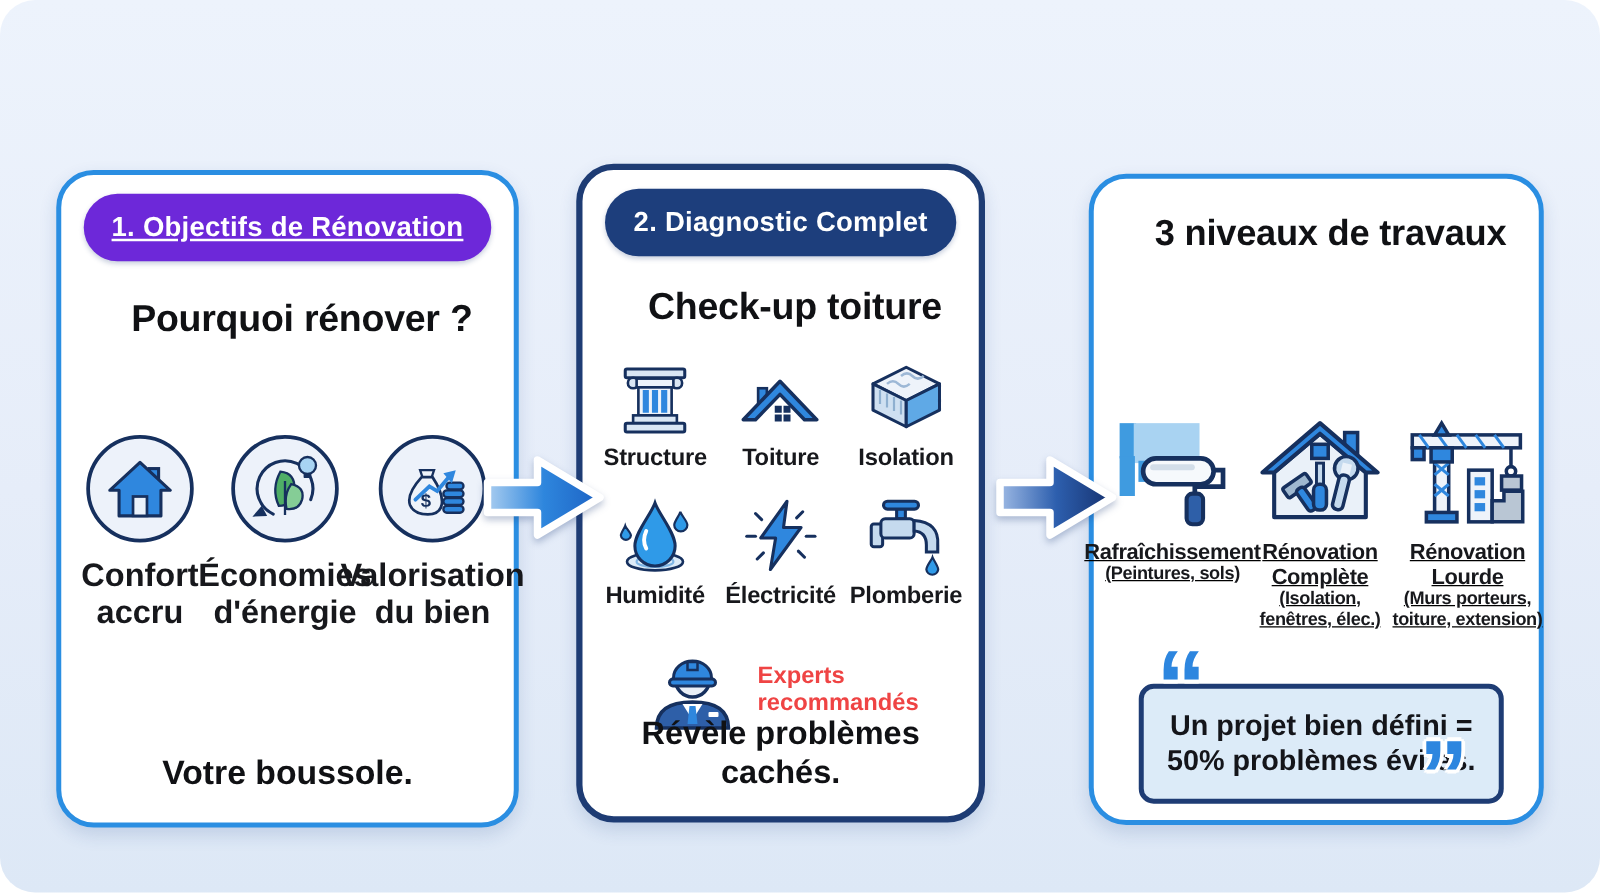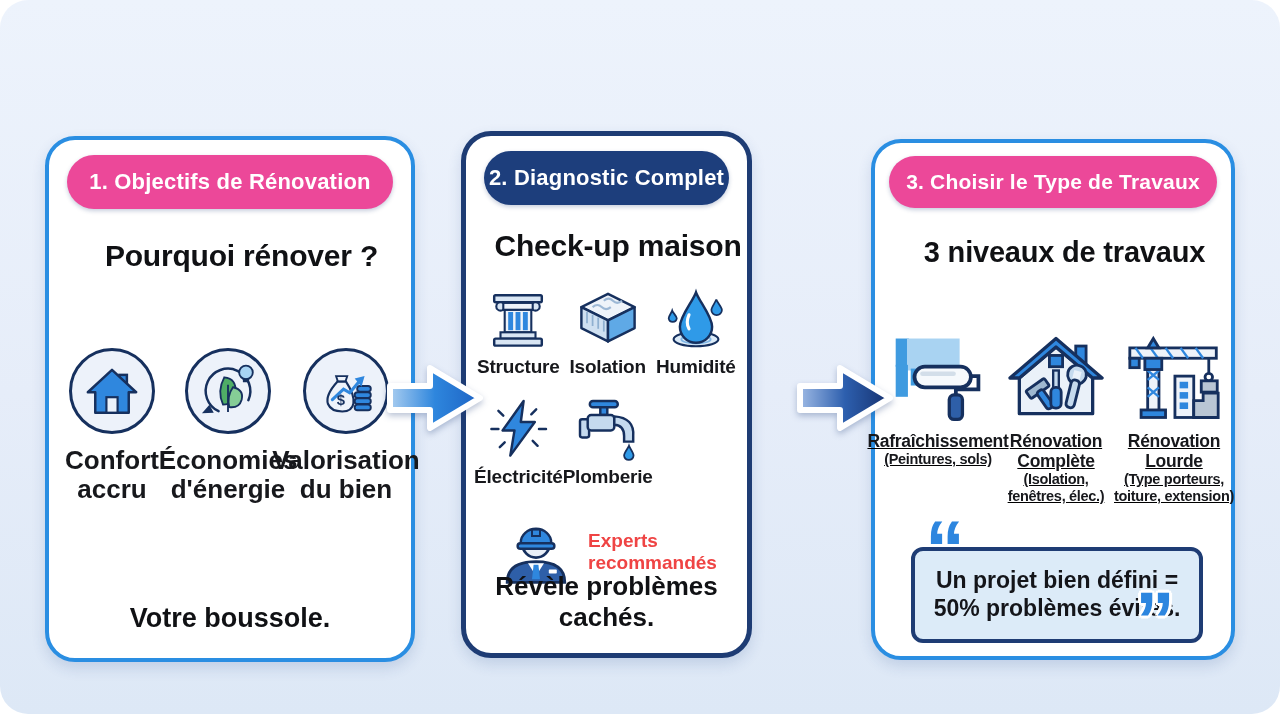--- a/index.html
+++ b/index.html
@@ -7,27 +7,27 @@
   .canvas { position:absolute; inset:0; width:1280px; height:714px; border-radius:28px;
             background:linear-gradient(180deg,#edf3fc 0%,#e6edf9 55%,#dde8f6 100%); overflow:hidden; }
 
   .title { position:absolute; top:22px; left:0; right:0; text-align:center;
            font-size:37px; font-weight:bold; letter-spacing:.4px; line-height:1.3; color:#18234d; }
   .title span { display:block; }
 
   .panel { position:absolute; background:#ffffff; border-radius:30px;
            box-shadow:0 6px 14px rgba(40,75,140,.16); }
   .p1 { left:45px;  top:136px; width:370px; height:526px; border:4px solid #2a8ee2; }
-  .p2 { left:461px; top:131px; width:291px; height:527px; border:5px solid #1e3c74; }
+  .p2 { left:461px; top:131px; width:327px; height:527px; border:5px solid #1e3c74; }
   .p3 { left:871px; top:139px; width:364px; height:521px; border:4px solid #2a8ee2; }
 
   .pill { margin:15px 18px 0; height:54px; border-radius:27px; display:flex; align-items:center;
           justify-content:center; color:#fff; font-size:22px; font-weight:bold; letter-spacing:.2px;
           box-shadow:0 2px 4px rgba(30,60,120,.25); }
-  .pill-blue { background:#ec4899; }
+  .pill-blue { background:#6d28d9;text-decoration:underline; }
   .pill-navy { background:#1d3e7c; }
   .p3 .pill { font-size:21px; margin:13px 14px 0; height:52px; }
 
   .subtitle { text-align:center; font-weight:bold; color:#101114; letter-spacing:-.2px;padding-left:23px; }
   .p1 .subtitle { margin-top:30px; font-size:30px; }
   .p2 .subtitle { margin-top:24px; font-size:30px; }
   .p3 .subtitle { margin-top:28px; font-size:29px; }
 
   .panel-footer { position:absolute; left:0; right:0; text-align:center; font-weight:bold; color:#101114; }
   .p1 .panel-footer { bottom:24px; font-size:27px; }
@@ -145,39 +145,52 @@
         <stop offset="0" stop-color="#a9cdf0"></stop>
           <stop offset="0.5" stop-color="#2e86dd"></stop>
           <stop offset="1" stop-color="#1d63c4"></stop>
       </linearGradient>
     </defs>
     <path d="M4 30 H44 V12 L94 42 L44 72 V54 H4 Z" fill="url(#g1)" stroke="#ffffff" stroke-width="6" stroke-linejoin="round"></path>
   </svg>
 
   <section class="panel p2">
     <div class="pill pill-navy">2. Diagnostic Complet</div>
-    <div class="subtitle">Check-up maison</div>
+    <div class="subtitle">Check-up toiture</div>
 
     <div class="diag-grid">
       <div class="diag-cell">
         <svg viewBox="0 0 100 100">
           <rect x="16" y="16" width="68" height="10" rx="2" fill="#d9e6f4" stroke="#16305e" stroke-width="3.5"></rect>
           <circle cx="25" cy="32" r="6" fill="#d9e6f4" stroke="#16305e" stroke-width="3"></circle>
           <circle cx="75" cy="32" r="6" fill="#d9e6f4" stroke="#16305e" stroke-width="3"></circle>
           <rect x="29" y="27" width="42" height="10" fill="#eef3fa" stroke="#16305e" stroke-width="3"></rect>
           <rect x="31" y="37" width="38" height="32" fill="#eef3fa" stroke="#16305e" stroke-width="3"></rect>
           <g fill="#2f87de">
               <rect x="36" y="40" width="7" height="26"></rect>
               <rect x="46.5" y="40" width="7" height="26"></rect>
               <rect x="57" y="40" width="7" height="26"></rect>
             </g>
           <rect x="25" y="69" width="50" height="9" fill="#d9e6f4" stroke="#16305e" stroke-width="3"></rect>
           <rect x="16" y="78" width="68" height="10" rx="2" fill="#d9e6f4" stroke="#16305e" stroke-width="3.5"></rect>
         </svg>
         <div class="diag-label">Structure</div>
+      </div>
+      <div class="diag-cell">
+        <svg viewBox="0 0 100 100">
+          <rect x="25" y="38" width="10" height="16" fill="#2f87de" stroke="#16305e" stroke-width="3"></rect>
+          <path d="M8 74 L50 30 L92 74 L78 74 L50 45 L22 74 Z" fill="#2f87de" stroke="#16305e" stroke-width="4" stroke-linejoin="round"></path>
+          <g fill="#16305e">
+              <rect x="44" y="58" width="8" height="8"></rect>
+              <rect x="54" y="58" width="8" height="8"></rect>
+              <rect x="44" y="68" width="8" height="8"></rect>
+              <rect x="54" y="68" width="8" height="8"></rect>
+            </g>
+        </svg>
+        <div class="diag-label">Toiture</div>
       </div>
       <div class="diag-cell">
         <svg viewBox="0 0 100 100">
           <polygon points="50,14 88,33 50,52 12,33" fill="#eef3fa" stroke="#16305e" stroke-width="3.5" stroke-linejoin="round"></polygon>
           <path d="M28 33 q7 -6 13 0 t13 0" fill="none" stroke="#9db8d6" stroke-width="3"></path>
           <path d="M44 24 q7 -6 13 0 t13 0" fill="none" stroke="#9db8d6" stroke-width="3"></path>
           <polygon points="12,33 50,52 50,82 12,63" fill="#cfe0f1" stroke="#16305e" stroke-width="3.5" stroke-linejoin="round"></polygon>
           <polygon points="88,33 50,52 50,82 88,63" fill="#5fa9e6" stroke="#16305e" stroke-width="3.5" stroke-linejoin="round"></polygon>
           <g stroke="#8fb0d0" stroke-width="2.5">
             <line x1="20" y1="40" x2="20" y2="56"></line>
@@ -251,21 +264,20 @@
       <linearGradient id="g2" x1="0" y1="0" x2="1" y2="0">
         <stop offset="0" stop-color="#9db9e4"></stop>
           <stop offset="0.5" stop-color="#2d5fae"></stop>
           <stop offset="1" stop-color="#16316e"></stop>
       </linearGradient>
     </defs>
     <path d="M4 30 H44 V12 L94 42 L44 72 V54 H4 Z" fill="url(#g2)" stroke="#ffffff" stroke-width="6" stroke-linejoin="round"></path>
   </svg>
 
   <section class="panel p3">
-    <div class="pill pill-blue">3. Choisir le Type de Travaux</div>
     <div class="subtitle">3 niveaux de travaux</div>
 
     <div class="type-row">
       <div class="type-item">
         <svg viewBox="0 0 110 100">
           <rect x="10" y="8" width="14" height="30" fill="#3f9be0"></rect>
           <rect x="22" y="8" width="56" height="34" fill="#a9d3f2"></rect>
           <rect x="10" y="36" width="13" height="34" fill="#3f9be0"></rect>
           <rect x="26" y="40" width="10" height="18" fill="#3f9be0"></rect>
           <rect x="70" y="40" width="8" height="12" fill="#3f9be0"></rect>
@@ -327,21 +339,21 @@
           <rect x="56" y="48" width="20" height="44" fill="#eef3fa" stroke="#16305e" stroke-width="3"></rect>
           <g fill="#2f87de">
               <rect x="61" y="54" width="9" height="7"></rect>
               <rect x="61" y="65" width="9" height="7"></rect>
               <rect x="61" y="76" width="9" height="7"></rect>
             </g>
           <path d="M76 92 V74 h10 v-8 h16 v26 Z" fill="#b9c6d4" stroke="#16305e" stroke-width="3"></path>
         </svg>
         <div class="type-label">Rénovation
 Lourde</div>
-        <div class="type-sublabel">(Type porteurs,
+        <div class="type-sublabel">(Murs porteurs,
 toiture, extension)</div>
       </div>
     </div>
 
     <div class="quote-box">
       <div class="quote-text">Un projet bien défini =
 50% problèmes évités.</div>
     </div>
     <span class="quote-mark quote-open">“</span>
     <span class="quote-mark quote-close">”</span>

